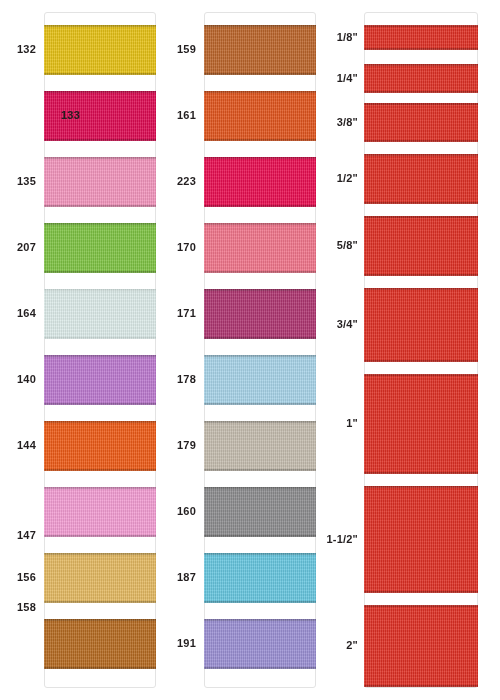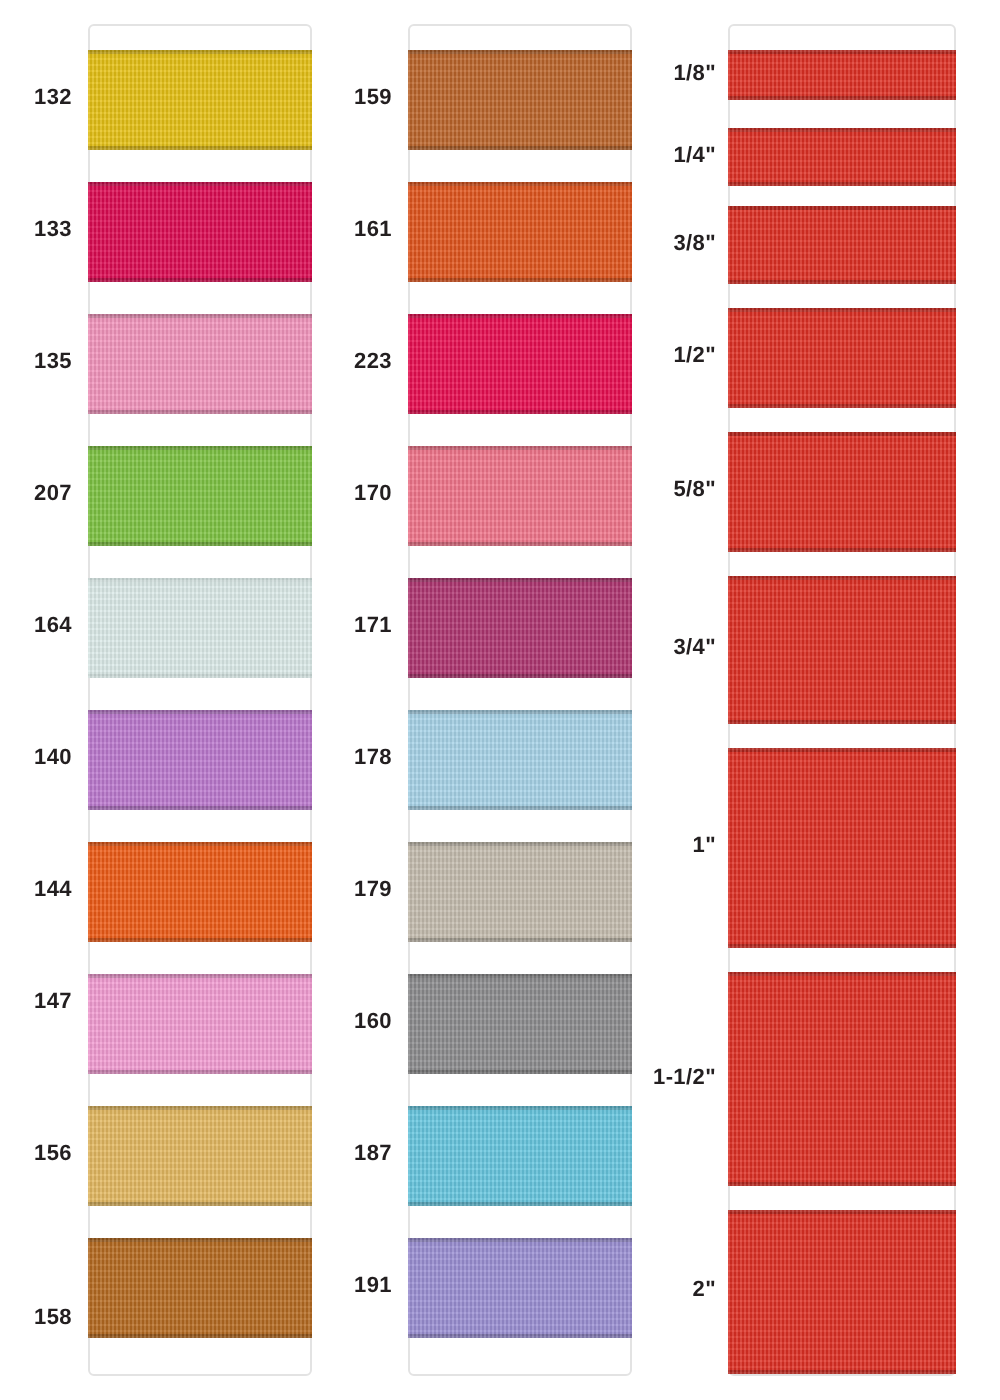--- a/index.html
+++ b/index.html
@@ -85,29 +85,29 @@
       <div class="swatch" title="apple-green" style="position: absolute; left: 44px; top: 223px; width: 112px; height: 50px; background: rgb(125, 194, 66);"></div>
       <div class="swatch pale" title="pale-ice-blue" style="position: absolute; left: 44px; top: 289px; width: 112px; height: 50px; background: rgb(220, 235, 233);"></div>
       <div class="swatch" title="orchid-purple" style="position: absolute; left: 44px; top: 355px; width: 112px; height: 50px; background: rgb(187, 120, 206);"></div>
       <div class="swatch" title="bright-orange" style="position: absolute; left: 44px; top: 421px; width: 112px; height: 50px; background: rgb(237, 90, 22);"></div>
       <div class="swatch" title="bubblegum-pink" style="position: absolute; left: 44px; top: 487px; width: 112px; height: 50px; background: rgb(242, 156, 210);"></div>
       <div class="swatch" title="golden-tan" style="position: absolute; left: 44px; top: 553px; width: 112px; height: 50px; background: rgb(227, 184, 96);"></div>
       <div class="swatch" title="copper-brown" style="position: absolute; left: 44px; top: 619px; width: 112px; height: 50px; background: rgb(181, 106, 32);"></div>
     </div>
   <div id="c1-labels">
       <div class="label label-c1" style="top: 44px;">132</div>
-      <div class="label label-c1" style="top: 110px;">133</div>
+      <div class="label label-c1" style="top: 110px; margin-left: 44px;">133</div>
       <div class="label label-c1" style="top: 176px;">135</div>
       <div class="label label-c1" style="top: 242px;">207</div>
       <div class="label label-c1" style="top: 308px;">164</div>
       <div class="label label-c1" style="top: 374px;">140</div>
       <div class="label label-c1" style="top: 440px;">144</div>
-      <div class="label label-c1" style="top: 496px;">147</div>
+      <div class="label label-c1" style="top: 530px;">147</div>
       <div class="label label-c1" style="top: 572px;">156</div>
-      <div class="label label-c1" style="top: 654px;">158</div>
+      <div class="label label-c1" style="top: 602px;">158</div>
     </div>
 
   <div class="col col-2"></div>
   <div id="c2-swatches">
       <div class="swatch" title="burnt-copper" style="position: absolute; left: 204px; top: 25px; width: 112px; height: 50px; background: rgb(187, 100, 42);"></div>
       <div class="swatch" title="burnt-orange" style="position: absolute; left: 204px; top: 91px; width: 112px; height: 50px; background: rgb(224, 84, 28);"></div>
       <div class="swatch" title="raspberry-red" style="position: absolute; left: 204px; top: 157px; width: 112px; height: 50px; background: rgb(232, 13, 80);"></div>
       <div class="swatch" title="coral-pink" style="position: absolute; left: 204px; top: 223px; width: 112px; height: 50px; background: rgb(240, 116, 138);"></div>
       <div class="swatch" title="magenta-plum" style="position: absolute; left: 204px; top: 289px; width: 112px; height: 50px; background: rgb(174, 53, 112);"></div>
       <div class="swatch" title="powder-blue" style="position: absolute; left: 204px; top: 355px; width: 112px; height: 50px; background: rgb(167, 211, 232);"></div>

